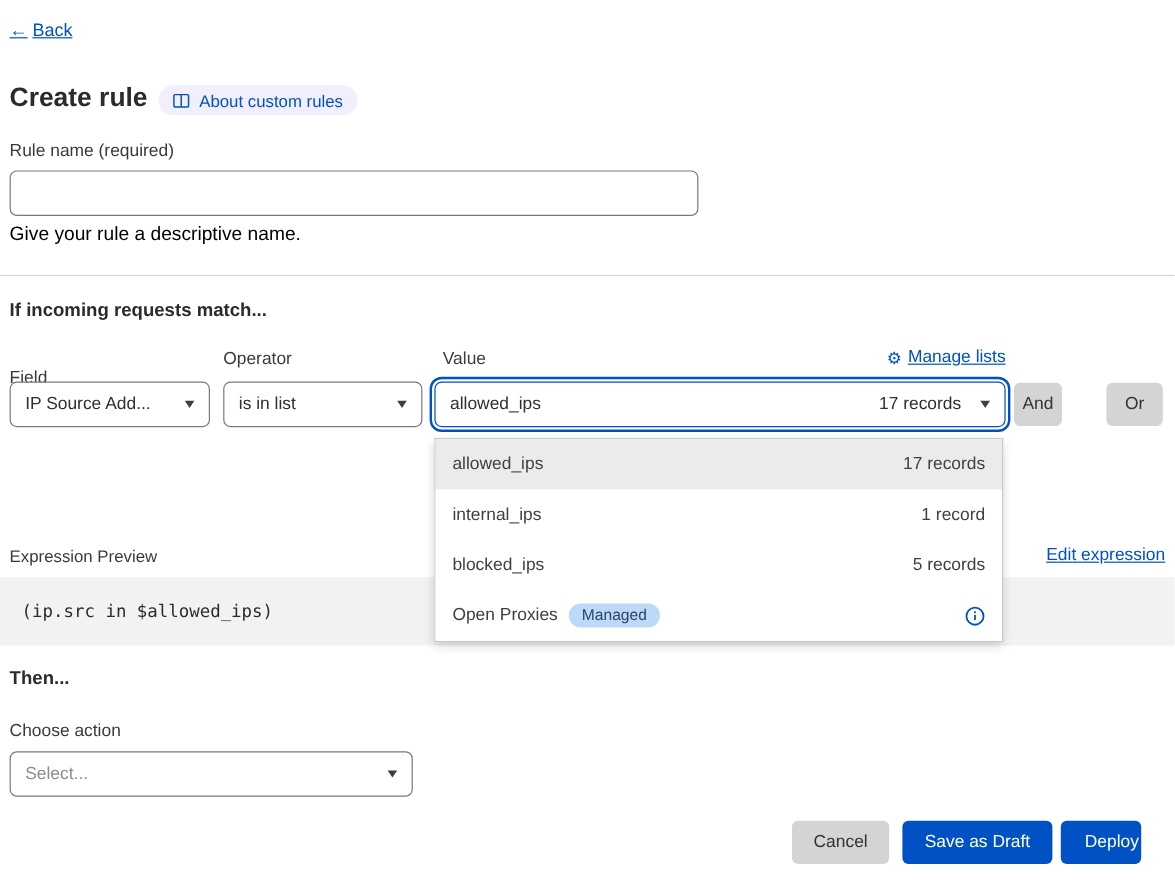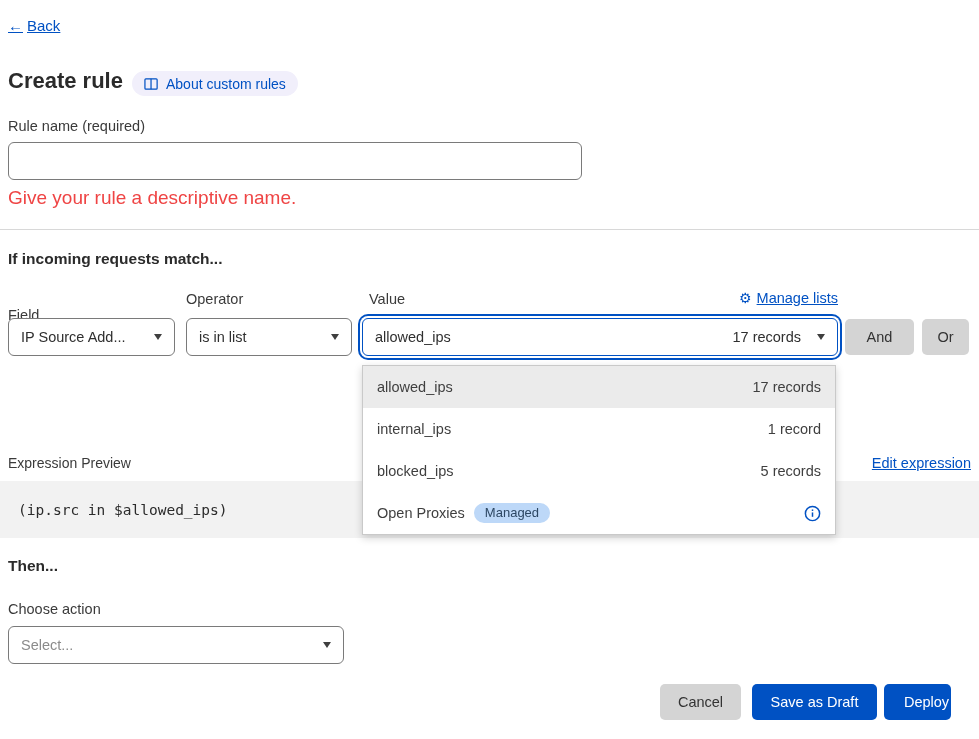--- a/index.html
+++ b/index.html
@@ -21,21 +21,21 @@
     display:inline-flex; align-items:center; gap:7px;
     background:#f1effb; border-radius:13px; color:#0051c3; font-size:14px; cursor:pointer;
   }
   .field-label{ position:absolute; font-size:14.5px; color:#3a3a3a; }
   .lbl-rulename{ top:118px; left:8px; }
   .text-input{
     position:absolute; top:142px; left:8px; width:574px; height:38px;
     border:1px solid #7a7a7a; border-radius:6px; padding:0 12px; font-size:14.5px;
     font-family:"Liberation Sans", sans-serif; color:#313131; background:#fff;
   }
-  .helper{ position:absolute; top:187px; left:8px; font-size:19px; color:#ef4444; }
+  .helper{ position:absolute; top:187px; left:8px; font-size:16px; color:#000000; }
   .divider{ position:absolute; top:229px; left:0; width:979px; height:1px; background:#d8d8d8; }
   .section-title{ position:absolute; left:8px; font-size:15.5px; font-weight:700; color:#2b2b2b; }
   .match-title{ top:250px; }
   .lbl-field{ top:291px; left:8px;margin-top:16px; }
   .lbl-operator{ top:291px; left:186px; }
   .lbl-value{ top:291px; left:369px; }
   .manage-lists{
     position:absolute; top:290px; left:362px; width:476px;
     display:flex; justify-content:flex-end; align-items:center; gap:5px;
     font-size:14.5px; color:#0051c3; cursor:pointer;
@@ -60,21 +60,21 @@
   }
   .select-value .records{ margin-left:auto; margin-right:16px; color:#2f2f2f; }
   .select-value .chev{ margin-left:0; }
   .btn{
     position:absolute; height:36px; border:none; border-radius:5px;
     display:flex; align-items:center; justify-content:center;
     font-size:14.5px; font-family:"Liberation Sans", sans-serif; cursor:pointer;
   }
   .btn-gray{ background:#d4d4d4; color:#333333; }
   .btn-blue{ background:#0051c3; color:#ffffff; }
-  .btn-and{ top:319px; left:845px; width:69px; }
+  .btn-and{ top:319px; left:845px; width:40px; }
   .btn-or{ top:319px; left:922px; width:47px; }
   .menu{
     position:absolute; top:365px; left:362px; width:474px; background:#ffffff;
     border:1px solid #c9c9c9; box-shadow:0 3px 8px rgba(0,0,0,0.18); z-index:5;
   }
   .menu-item{
     height:42px; display:flex; align-items:center; justify-content:space-between;
     padding:0 14px; font-size:14.5px; color:#3f3f3f; cursor:pointer; background:#fff;
   }
   .menu-item.selected{ background:#ebebeb; }

